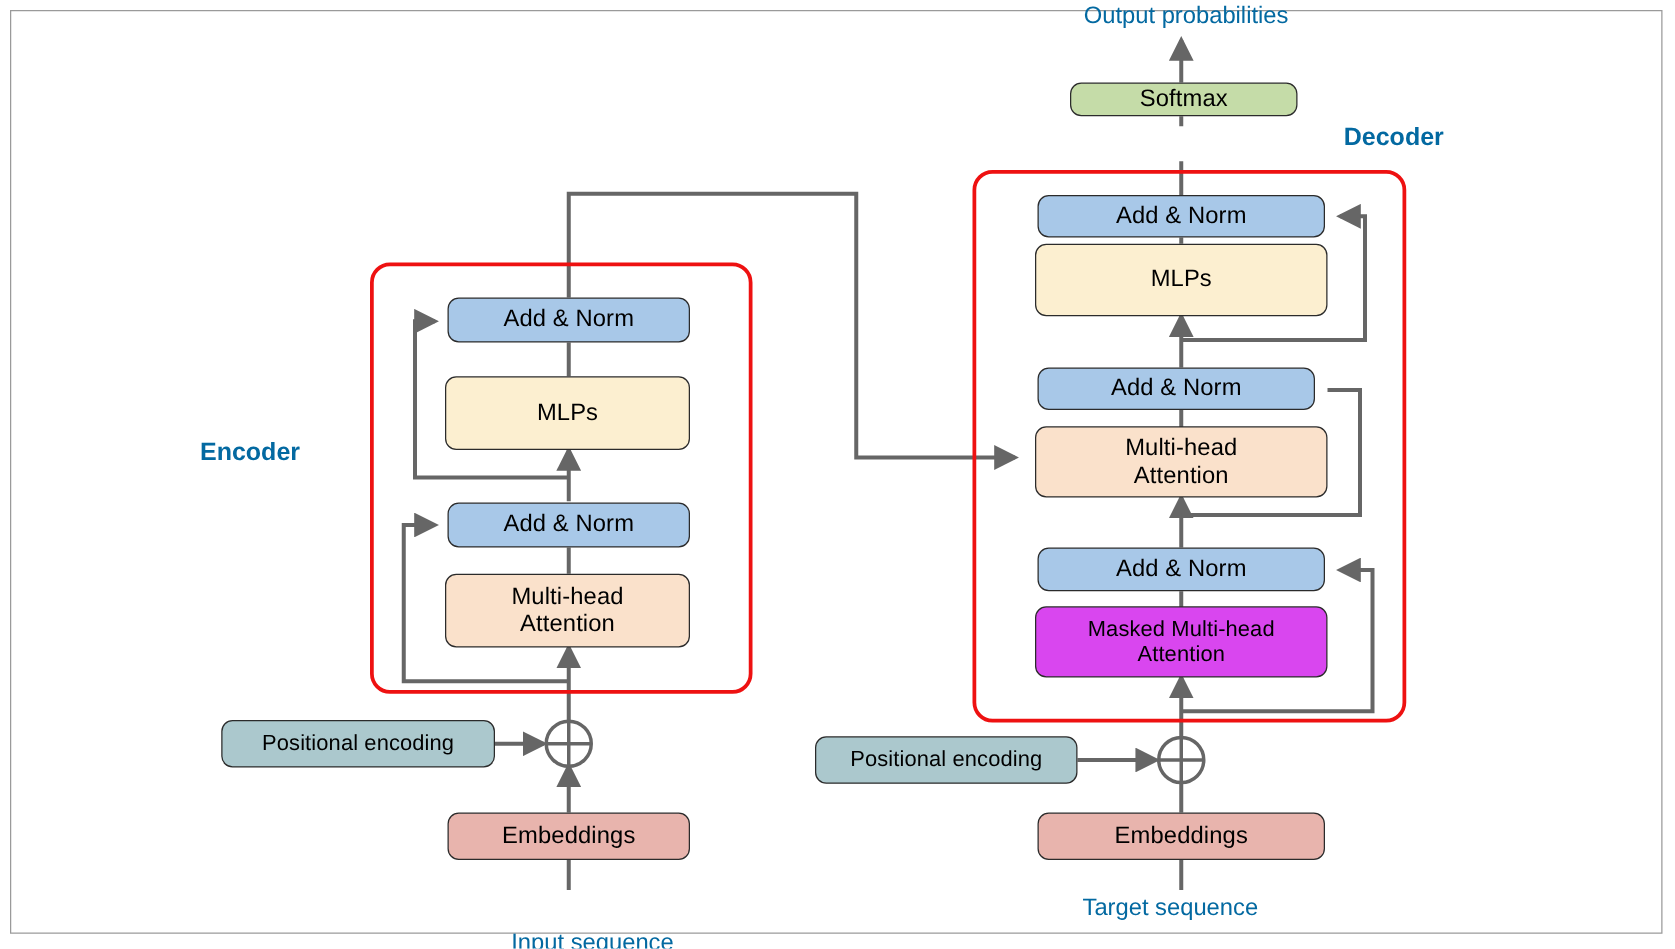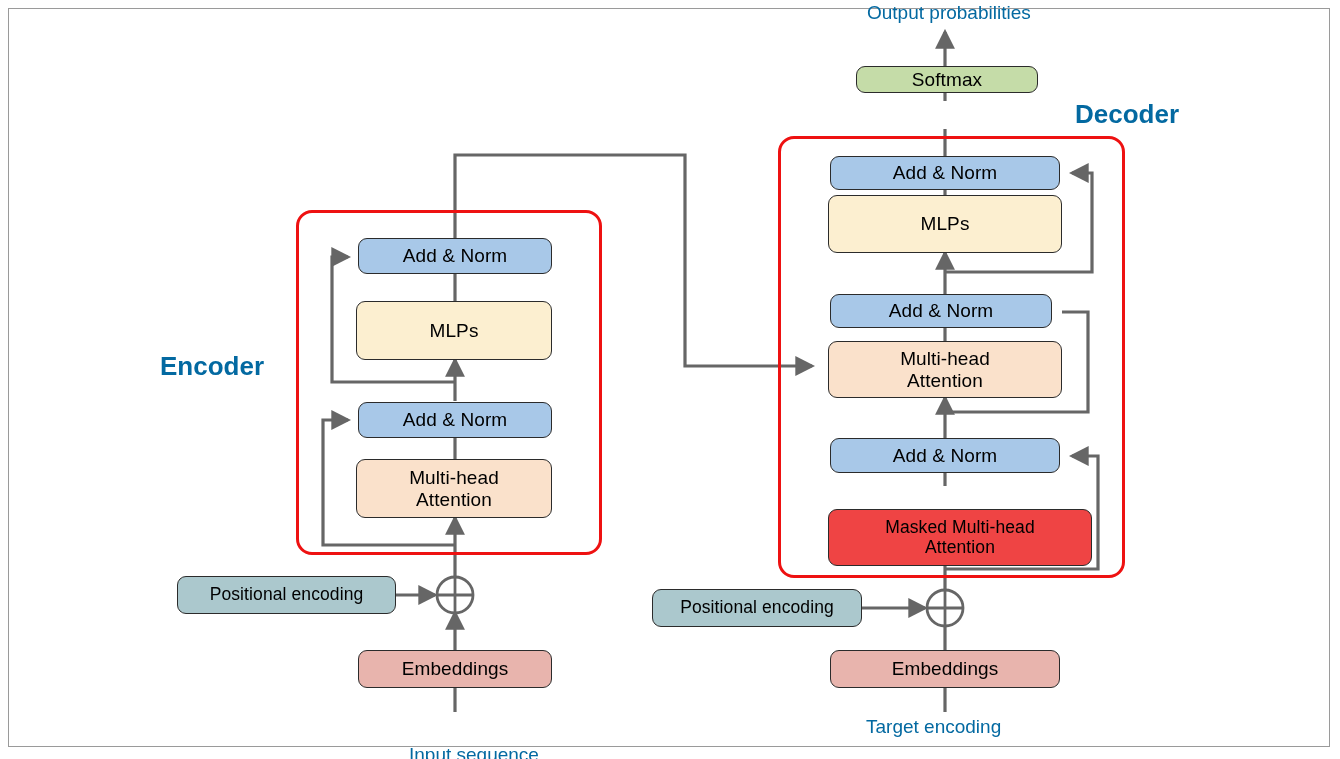--- a/index.html
+++ b/index.html
@@ -60,21 +60,21 @@
     background: transparent;
   }
   .caption {
     position: absolute;
     color: #0369a1;
     font-size: 19px;
     white-space: nowrap;
   }
   .caption.bold {
     font-weight: bold;
-    font-size: 26px;
+    font-size: 20px;
   }
 </style>
 </head>
 <body>
 
 <div id="canvas">
 
   <div id="page-border"></div>
 
   <svg class="layer" viewBox="0 0 1340 759">
@@ -150,37 +150,37 @@
   </svg>
 
   <div class="region" style="left:296px; top:210px; width:306px; height:345px;"></div>
   <div class="region" style="left:778px; top:136px; width:347px; height:442px;"></div>
 
   <div class="caption bold" style="left:160px; top:351px;text-align:right;">Encoder</div>
   <div class="caption bold" style="left:1075px; top:99px;">Decoder</div>
 
   <div class="caption" style="left:867px; top:2px;">Output probabilities</div>
   <div class="caption" style="left:381px; top:744px;margin-left:28px;">Input sequence</div>
-  <div class="caption" style="left:866px; top:716px;">Target encoding</div>
+  <div class="caption" style="left:866px; top:716px;">Target sequence</div>
 
   <div class="node" style="left:856px; top:66px; width:182px; height:27px; background:#c5dca8;text-align:center;">Softmax</div>
 
   <div class="node" style="left:358px; top:238px; width:194px; height:36px; background:#a8c8e8;">Add &amp; Norm</div>
   <div class="node" style="left:356px; top:301px; width:196px; height:59px; background:#fcefd0;">MLPs</div>
   <div class="node" style="left:358px; top:402px; width:194px; height:36px; background:#a8c8e8;">Add &amp; Norm</div>
   <div class="node" style="left:356px; top:459px; width:196px; height:59px; background:#fae1cb;">Multi-head
 Attention</div>
 
   <div class="node" style="left:830px; top:156px; width:230px; height:34px; background:#a8c8e8;">Add &amp; Norm</div>
   <div class="node" style="left:828px; top:195px; width:234px; height:58px; background:#fcefd0;">MLPs</div>
   <div class="node" style="left:830px; top:294px; width:222px; height:34px; background:#a8c8e8;">Add &amp; Norm</div>
   <div class="node" style="left:828px; top:341px; width:234px; height:57px; background:#fae1cb;">Multi-head
 Attention</div>
   <div class="node" style="left:830px; top:438px; width:230px; height:35px; background:#a8c8e8;">Add &amp; Norm</div>
-  <div class="node small" style="left:828px; top:509px; width:264px; height:57px; background:#ef4444;">Masked Multi-head
+  <div class="node small" style="left:828px; top:485px; width:234px; height:57px; background:#d946ef;">Masked Multi-head
 Attention</div>
 
   <div class="node small" style="left:177px; top:576px; width:219px; height:38px; background:#abc8cd;">Positional encoding</div>
   <div class="node" style="left:358px; top:650px; width:194px; height:38px; background:#e8b4ad;">Embeddings</div>
 
   <div class="node small" style="left:652px; top:589px; width:210px; height:38px; background:#abc8cd;">Positional encoding</div>
   <div class="node" style="left:830px; top:650px; width:230px; height:38px; background:#e8b4ad;">Embeddings</div>
 
 </div>
 

